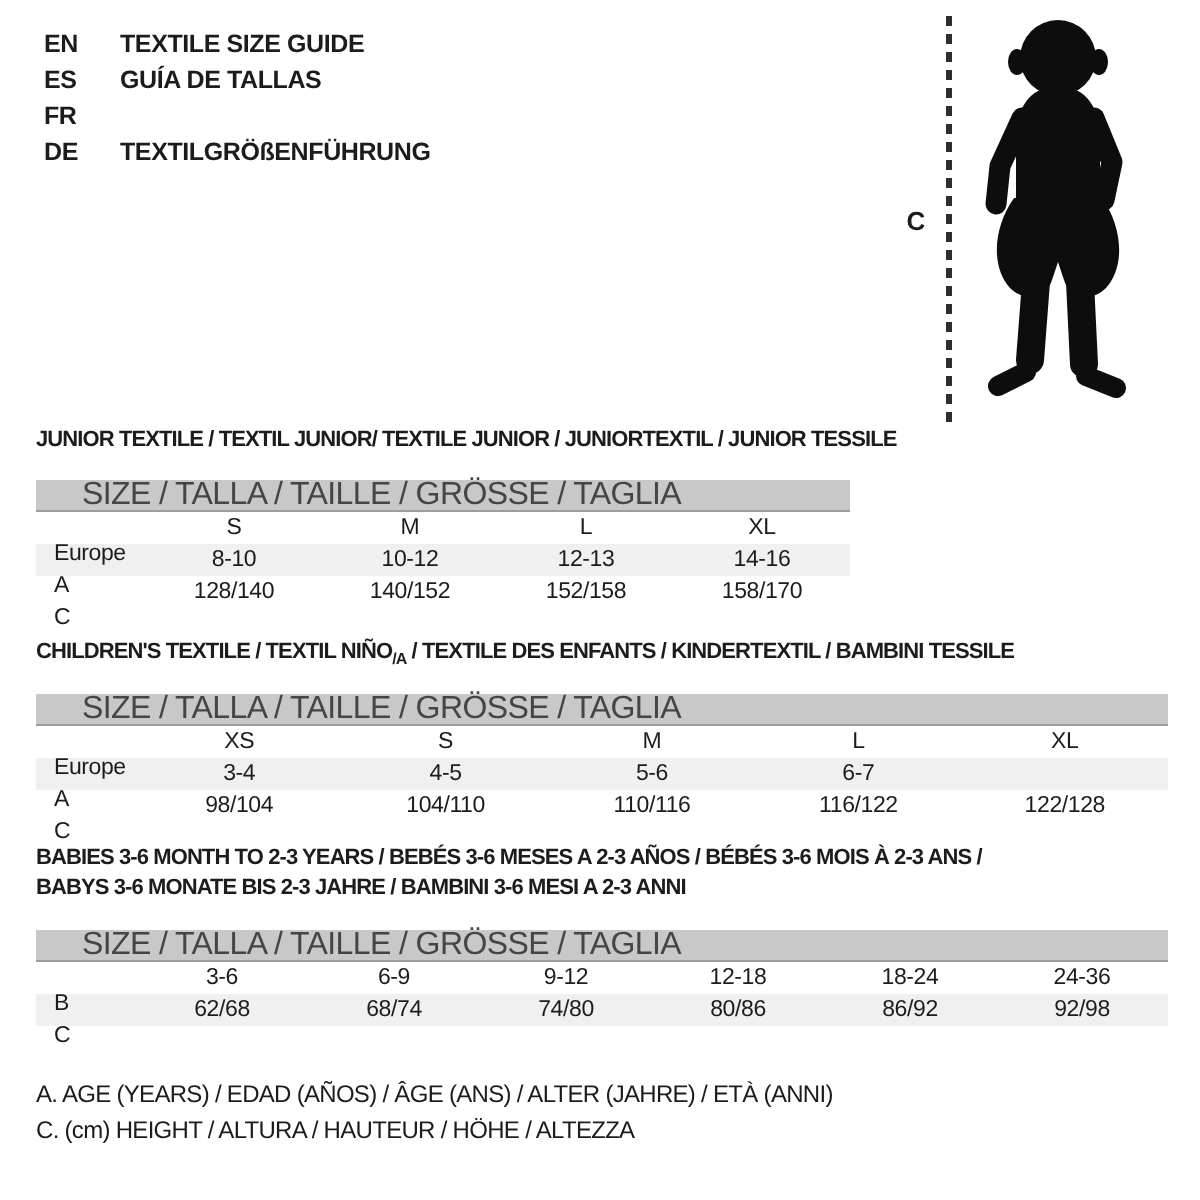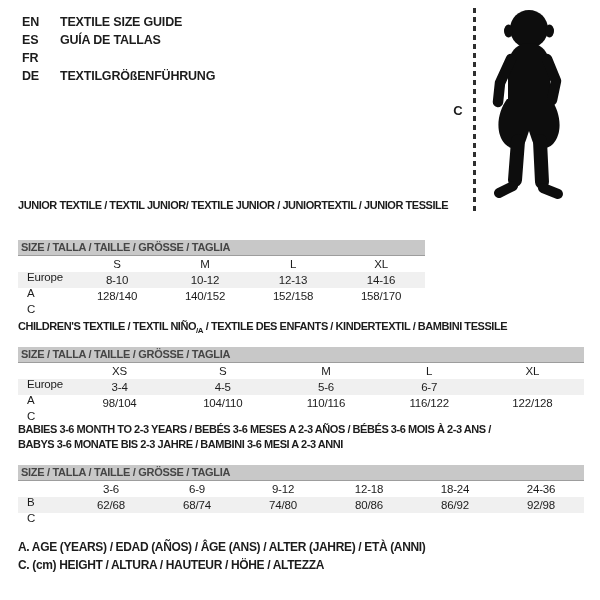--- a/index.html
+++ b/index.html
@@ -17,43 +17,43 @@
   
   .dim-line { position:absolute; left:473px; top:8px; width:3px; height:204px;
               background:repeating-linear-gradient(to bottom,#2e2e2e 0 5px,transparent 5px 9px); }
   .dim-label { position:absolute; left:449px; top:103px; width:18px; text-align:center;
                font-size:13px; font-weight:bold; }
   .baby-svg { position:absolute; left:481px; top:5px; }
 
   
   .section-title { position:absolute; left:18px; font-size:11px; font-weight:bold;
                    letter-spacing:-0.45px; white-space:nowrap; line-height:15px; }
-  .title-1 { top:198px; }
+  .title-1 { top:213px; }
   .title-2 { top:319px; }
   .title-3 { top:422px; }
   .sub { font-size:8px; vertical-align:sub; }
 
   
   .size-table { position:absolute; left:18px; font-size:11.5px; letter-spacing:-0.2px; }
   .table-1 { top:240px; width:407px; }
   .table-2 { top:347px; width:566px; }
   .table-3 { top:465px; width:566px; }
   .thead { height:15px; line-height:15px; background:#c8c8c8; border-bottom:1px solid #9d9d9d;
-           color:#454545; padding-left:3px; font-size:11px; font-weight:bold; letter-spacing:-0.3px; }
+           color:#454545; padding-left:23px; font-size:16px; font-weight:normal; letter-spacing:-0.3px; }
   .trow { display:grid; height:16px; line-height:16px; }
   .trow.shaded { background:#f0f0f0; }
   .rlabel { text-align:left; padding-left:9px;margin-top:13px; }
   .cell { text-align:center; }
   .table-1 .trow { grid-template-columns:55px repeat(4,1fr); }
   .table-2 .trow { grid-template-columns:50px repeat(5,1fr); }
   .table-3 .trow { grid-template-columns:50px repeat(6,1fr); }
 
   
   .legend { position:absolute; left:18px; top:538px; }
-  .legend-line { height:18px; line-height:18px; font-size:12px; font-weight:bold;
+  .legend-line { height:18px; line-height:18px; font-size:12px; font-weight:normal;
                  letter-spacing:-0.35px; white-space:nowrap; }
 </style>
 </head>
 <body>
 
 <div class="canvas">
 
   <div class="lang-block">
     <div class="lang-row">
       <span class="lang-code">EN</span>

